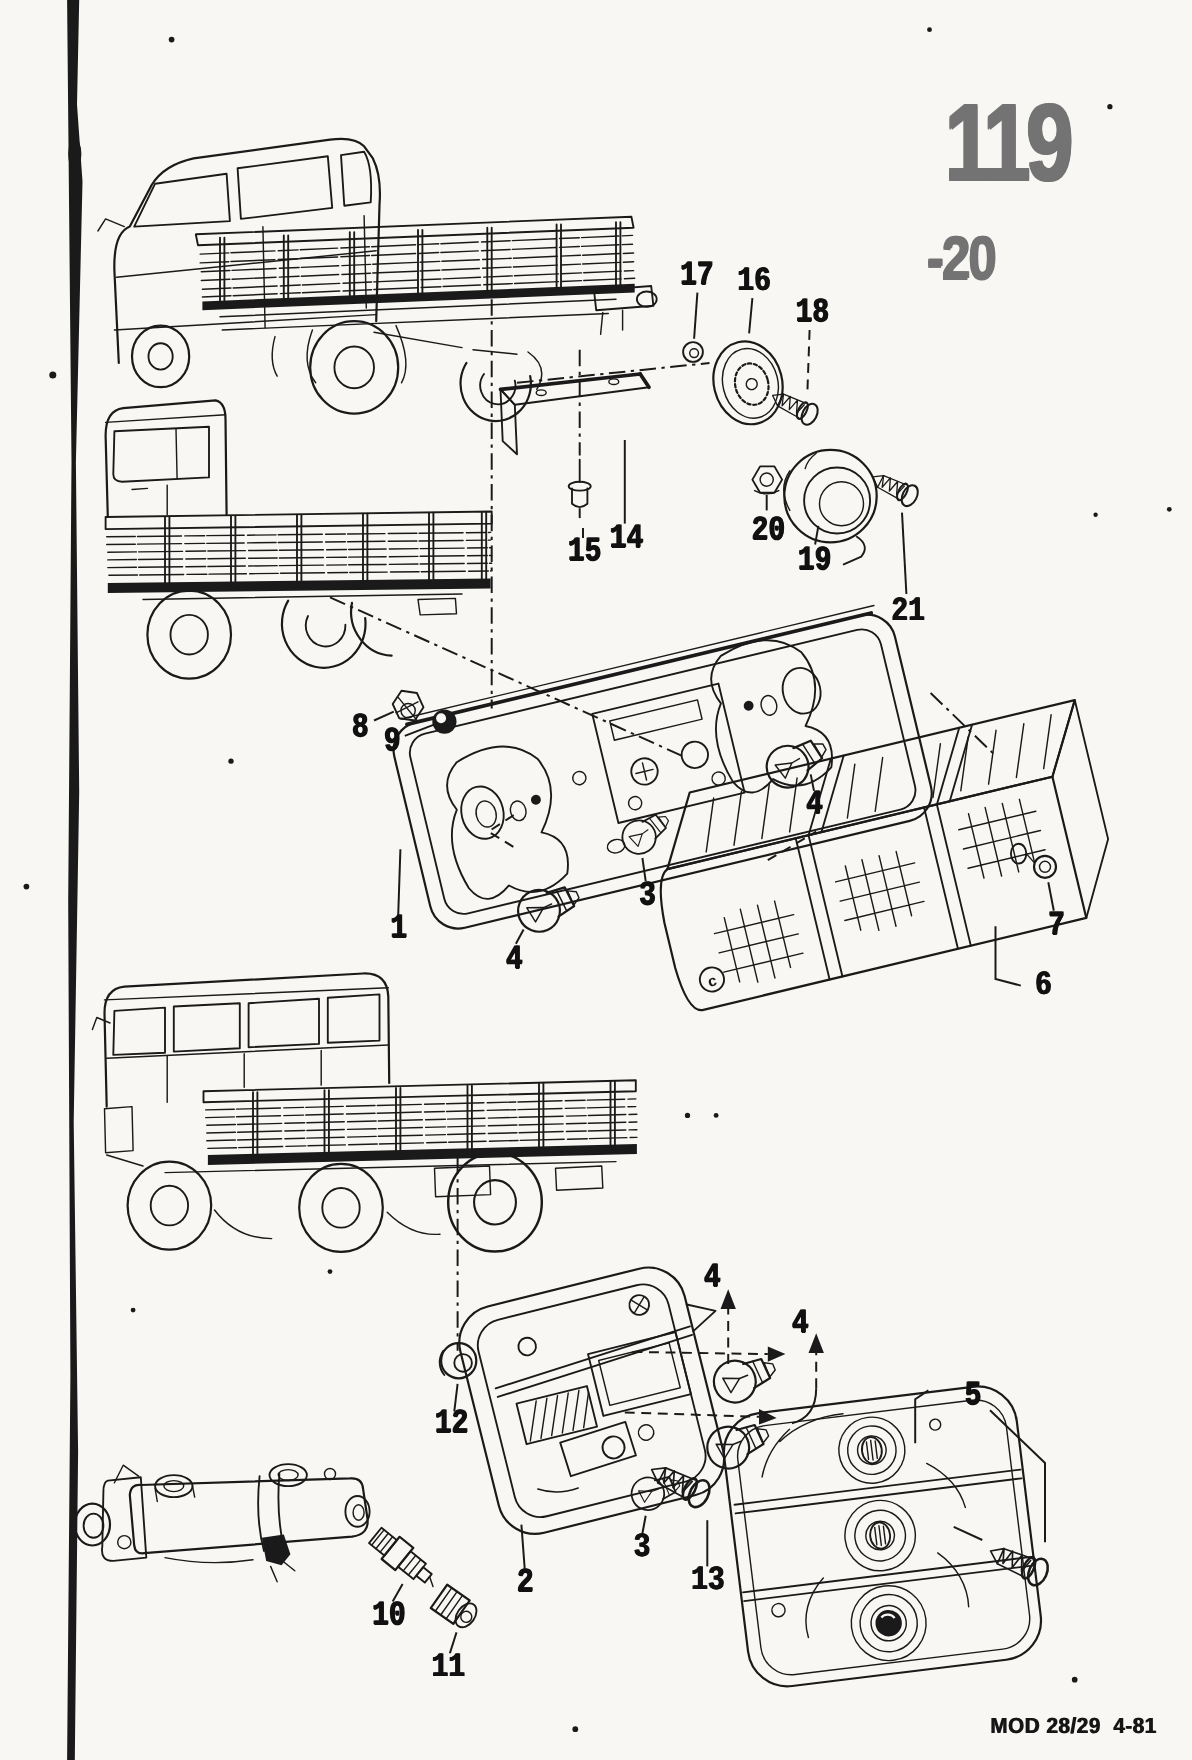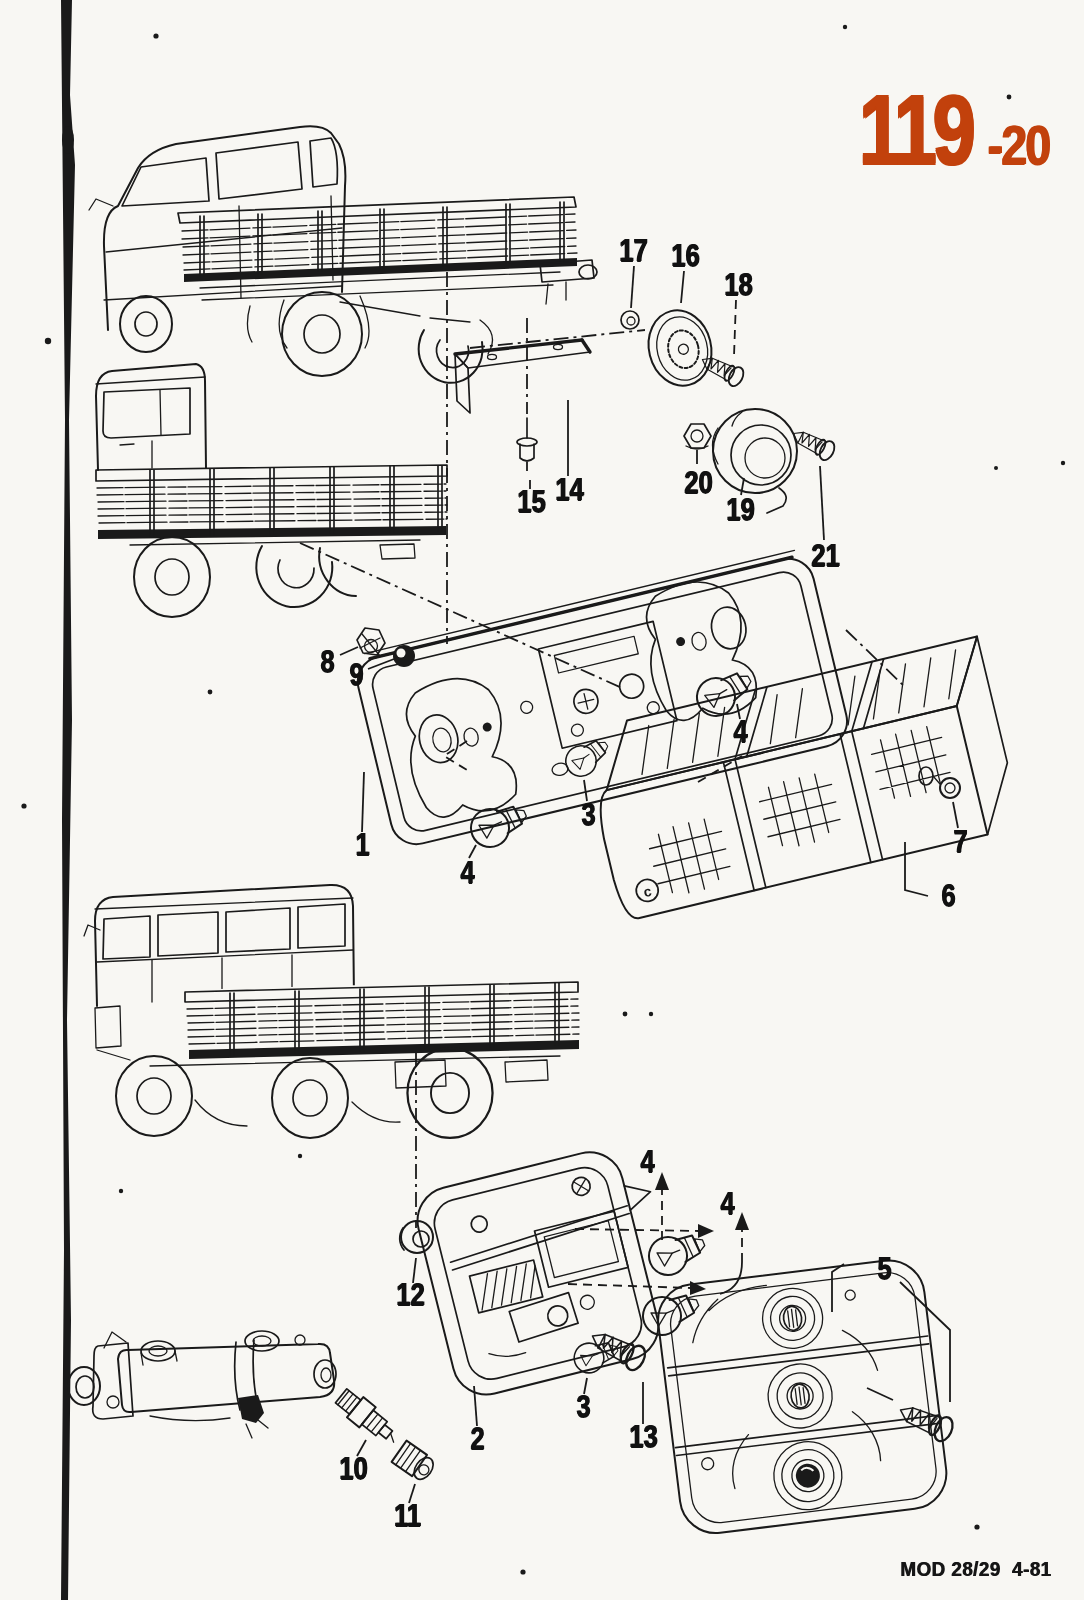--- a/index.html
+++ b/index.html
@@ -13,29 +13,29 @@
   .thin{stroke-width:1.3;}
   .mid{stroke-width:1.7;}
   .thick{stroke-width:3.4;}
   .fill{fill:#1a1a1a;stroke:none;}
   .white{fill:#f8f7f3;}
   .leader{stroke:#1a1a1a;stroke-width:1.8;fill:none;}
   .dash{stroke-dasharray:9 6;}
   .dashdot{stroke-dasharray:15 5 3 5;}
   .rough{stroke-dasharray:26 2 40 3 18 2 34 3;}
 
-  #labels-layer{position:absolute;left:0;top:0;width:100%;height:100%;}
+  #labels-layer{position:absolute;left:0;top:0;width:100%;height:100%;font-family:Liberation Mono, monospace;}
   .part-label{
     position:absolute;transform:translate(-50%,-54%) scaleX(.82);
     font-size:31px;font-weight:bold;color:#111;line-height:1;
     text-shadow:1.4px 0 0 currentColor, .7px .7px 0 currentColor;
     white-space:nowrap;
   }
   #page-number{
-    position:absolute;left:858px;top:84px;display:flex;align-items:flex-start;color:#c2410c;
+    position:absolute;left:858px;top:84px;display:flex;align-items:flex-start;color:#737373;flex-direction:column;
   }
   #page-number .main{
     font-size:99px;font-weight:bold;line-height:.9;letter-spacing:-5px;
     transform:scaleX(.78);transform-origin:left top;
     text-shadow:2.6px 0 0 currentColor,0 1.6px 0 currentColor,2.6px 1.6px 0 currentColor;
   }
   #page-number .suffix{
     font-size:55px;font-weight:bold;line-height:1;margin-top:34px;margin-left:-16px;letter-spacing:-2px;
     transform:scaleX(.84);transform-origin:left top;
     text-shadow:1.8px 0 0 currentColor,0 1.2px 0 currentColor;

